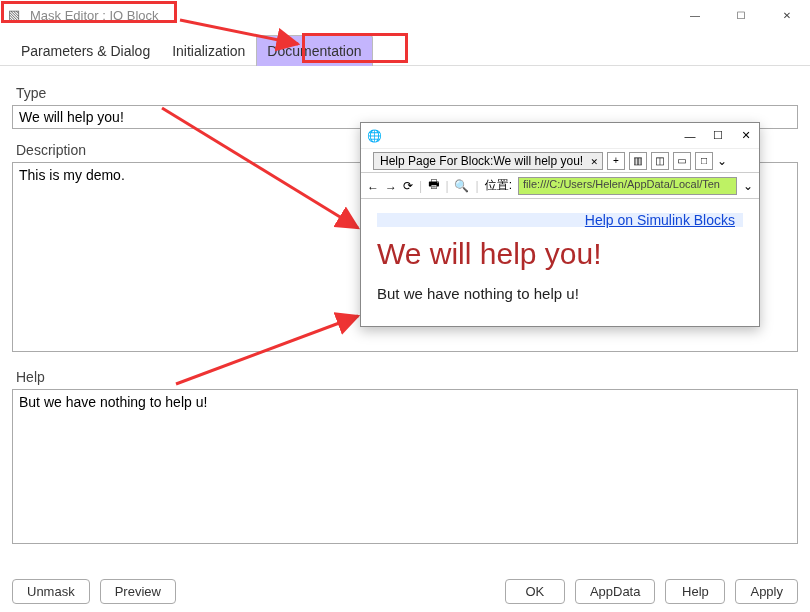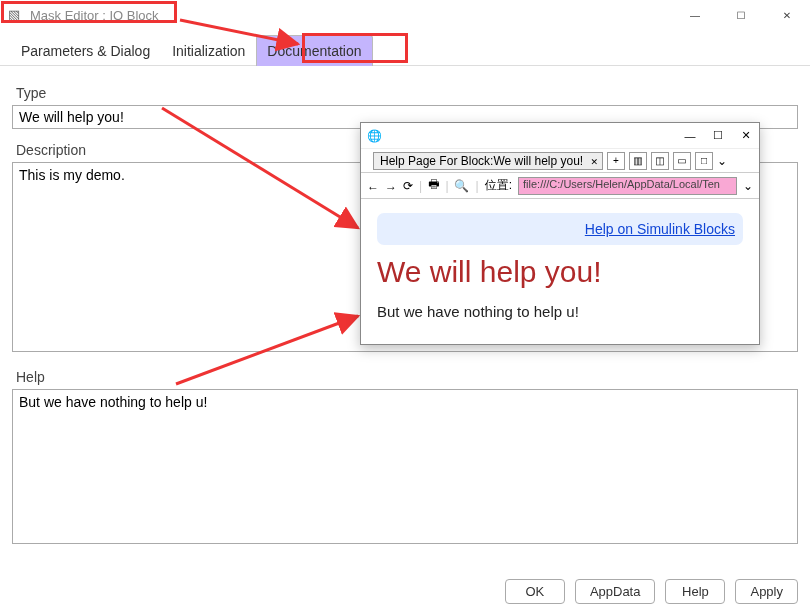--- a/index.html
+++ b/index.html
@@ -30,23 +30,23 @@
   .popup { position:absolute; left:360px; top:122px; width:400px; border:1px solid #888; background:#fff; box-shadow:0 4px 12px rgba(0,0,0,.25); }
   .popup .ptitle { height:26px; display:flex; align-items:center; font-size:12px; padding:0 6px; background:#fff; border-bottom:1px solid #eee;}
   .popup .ptitle .globe { color:#1a8a1a; margin-right:5px; font-size:12px;}
   .popup .pwinbtns { margin-left:auto; display:flex; gap:14px; align-items:center; }
   .popup .pwinbtns span { width:14px; text-align:center; font-size:11px; }
   .popup .ptabbar { height:24px; display:flex; align-items:center; gap:4px; padding:0 12px; border-bottom:1px solid #ccc; font-size:12px;}
   .popup .ptab { border:1px solid #999; padding:1px 6px; background:#eee; white-space:nowrap; overflow:hidden; max-width:230px;}
   .popup .ptool { border:1px solid #999; width:18px; height:18px; display:flex; align-items:center; justify-content:center; font-size:10px;}
   .popup .pnavbar { height:26px; display:flex; align-items:center; gap:6px; padding:0 6px; border-bottom:1px solid #ccc; font-size:12px;}
   .popup .pnavbar .sep { color:#ccc; }
-  .popup .pnavbar .urlfield { flex:1; border:1px solid #999; height:18px; font-size:11px; padding:0 4px; color:#444; overflow:hidden; white-space:nowrap; background:#f9a8d4;}
+  .popup .pnavbar .urlfield { flex:1; border:1px solid #999; height:18px; font-size:11px; padding:0 4px; color:#444; overflow:hidden; white-space:nowrap; background:#bef264;}
   .popup .pbody { padding:14px 16px 24px 16px; }
-  .popup .bluebar { background:#e6efff; height:32px; display:flex; align-items:center; justify-content:flex-end; padding:0 8px; font-size:14px;border-radius:7px;}
+  .popup .bluebar { background:#e6efff; height:14px; display:flex; align-items:center; justify-content:flex-end; padding:0 8px; font-size:14px;}
   .popup .bluebar a { color:#1146d6; text-decoration:underline;}
   .popup h1 { color:#b02a2a; font-weight:400; font-size:30px; margin:10px 0 14px 0;}
   .popup p { font-size:15px; margin:0; color:#222;}
 </style>
 </head>
 <body>
 
 <div class="titlebar">
   <span class="icon">▧</span>
   <span>Mask Editor : IO Block</span>
@@ -80,20 +80,24 @@
     <textarea class="textarea desc" style="">This is my demo.</textarea>
   </div>
 
   <div class="group">
     <div class="grouplabel">Help</div>
     <textarea class="textarea help" style="">But we have nothing to help u!</textarea>
   </div>
 </div>
 
 <div class="btnbar">
+  <div class="btnbar-left">
+    <button class="btn">Unmask</button>
+    <button class="btn">Preview</button>
+  </div>
   <div class="btnbar-right">
     <button class="btn">OK</button>
     <button class="btn">AppData</button>
     <button class="btn">Help</button>
     <button class="btn">Apply</button>
   </div>
 </div>
 
 <div class="hl" style="left:1px; top:1px; width:176px; height:22px;"></div>
 <div class="hl" style="left:302px; top:33px; width:106px; height:30px;"></div>

